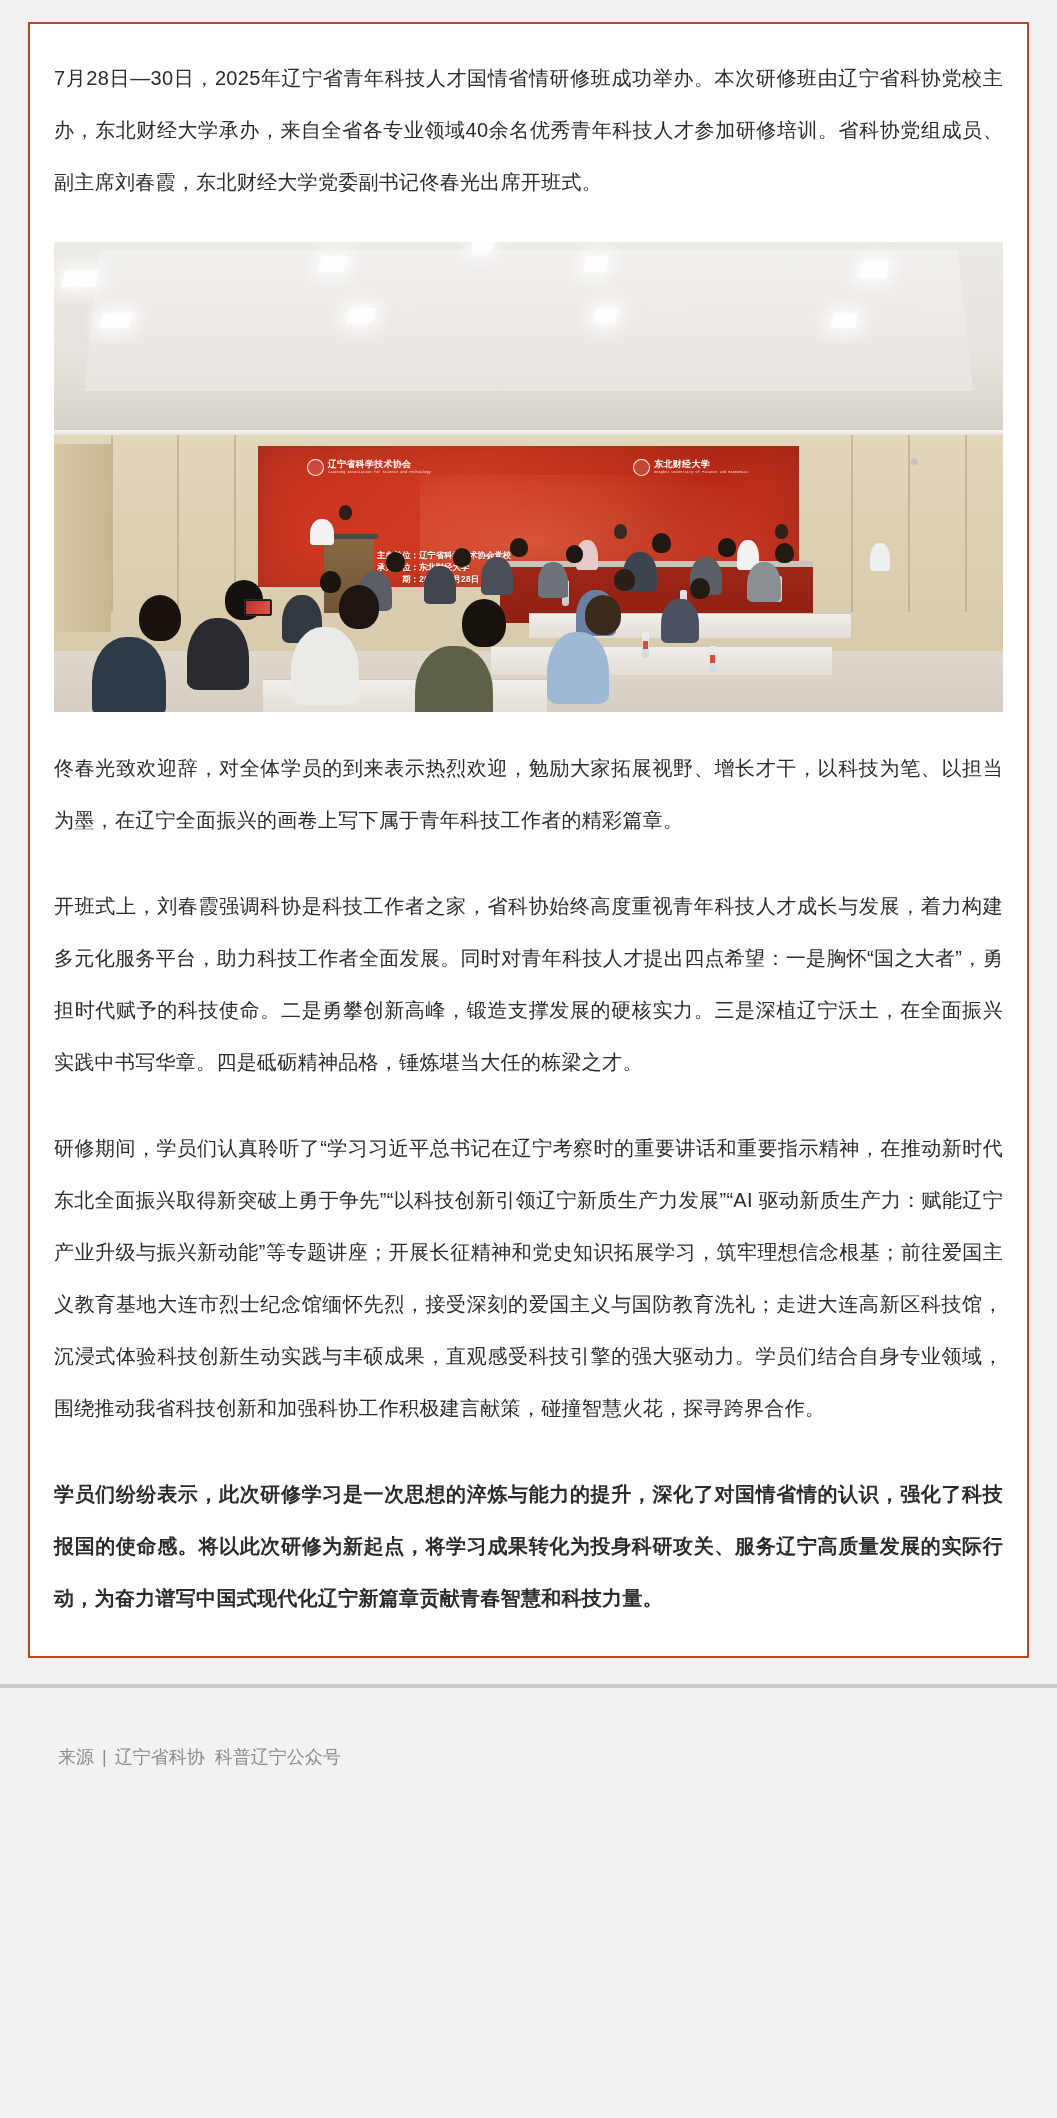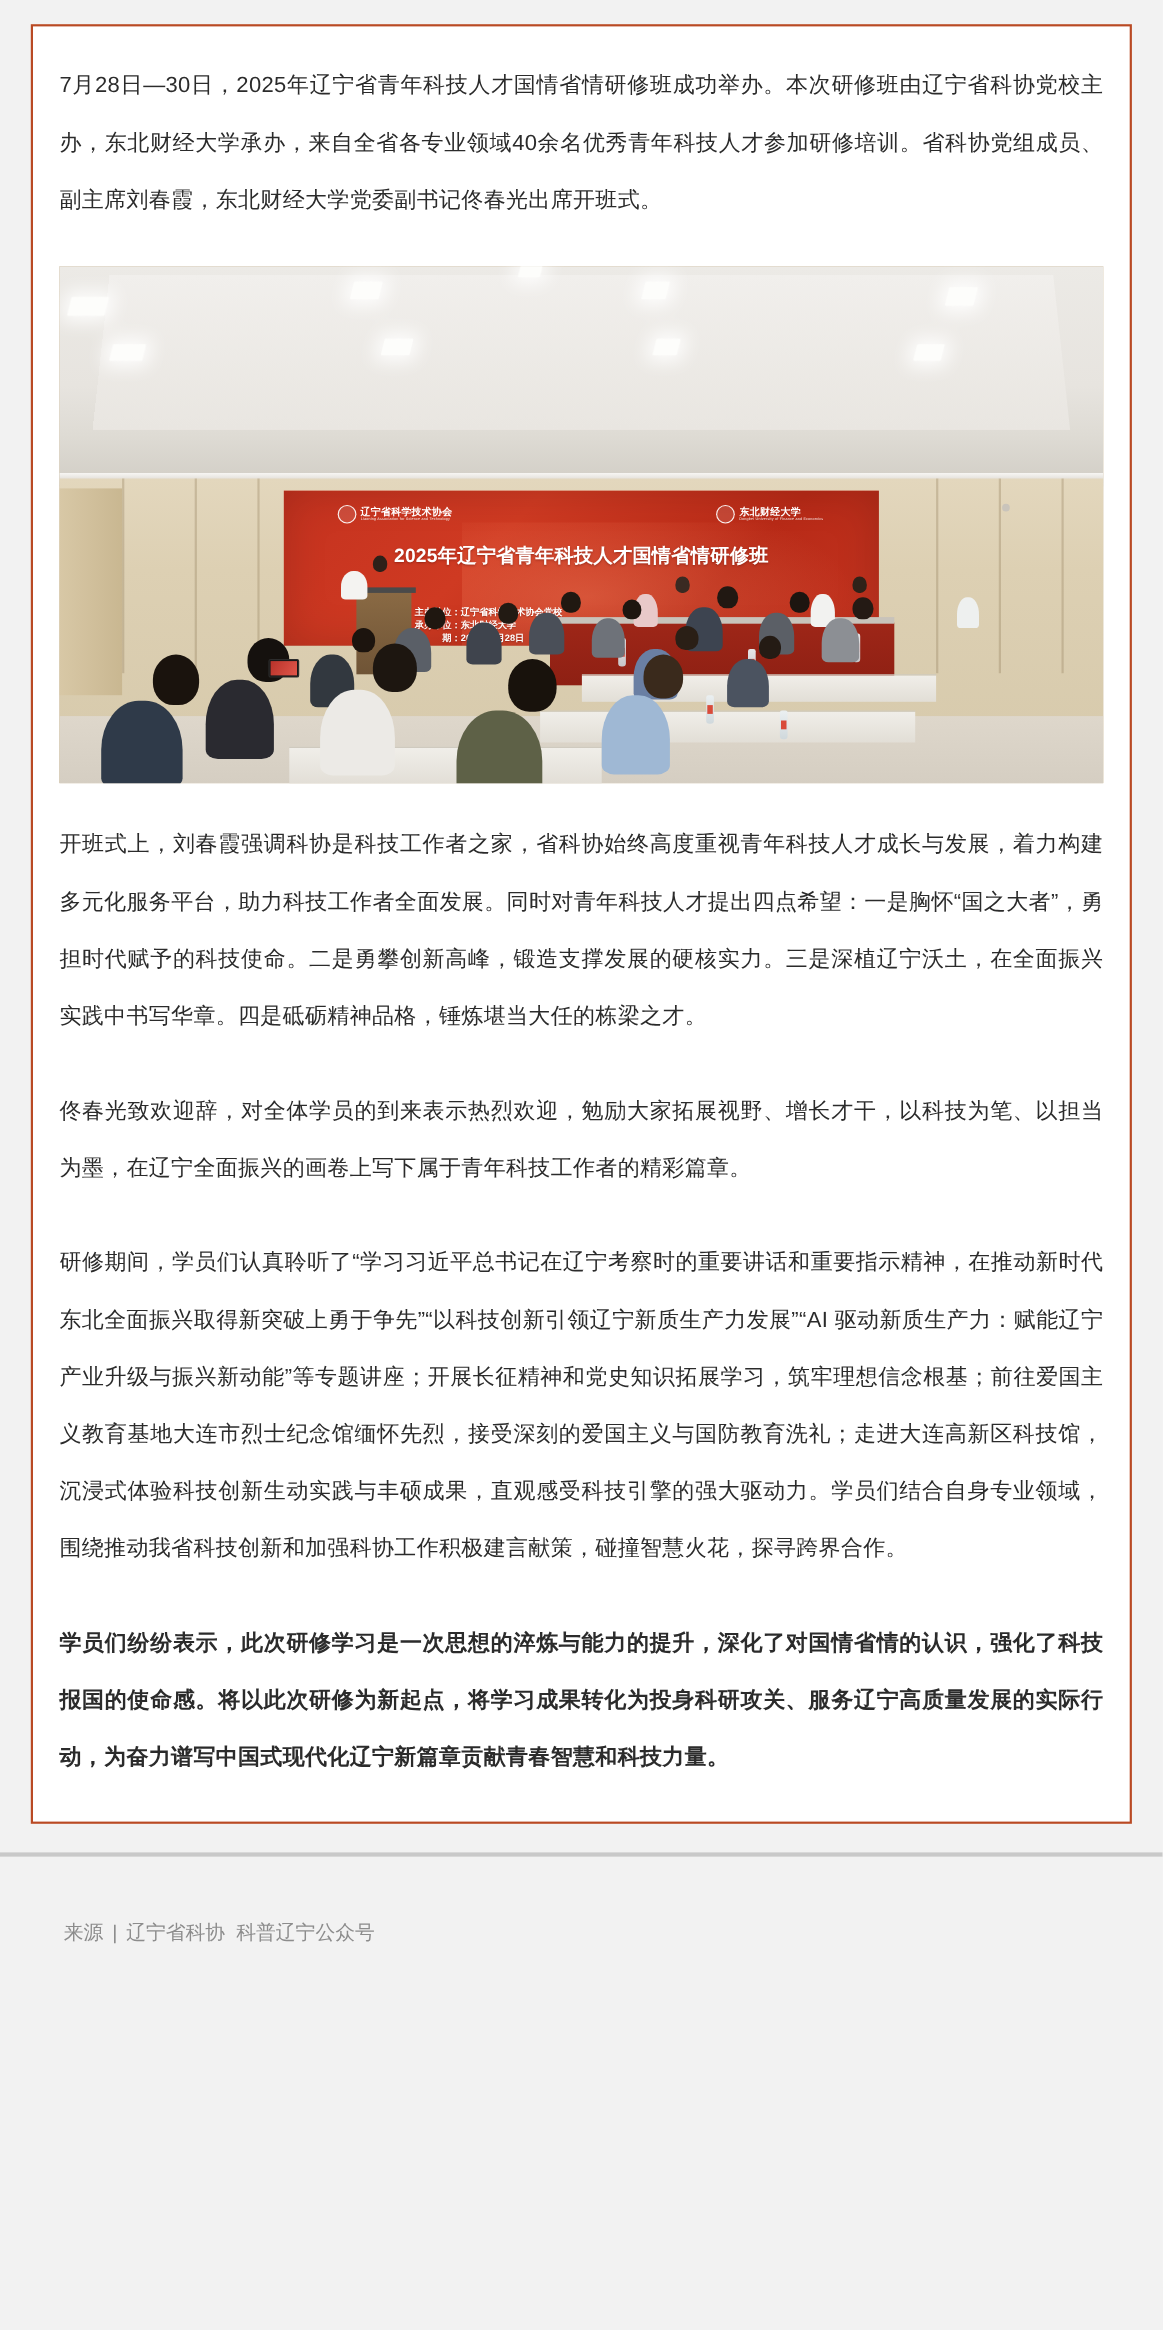--- a/index.html
+++ b/index.html
@@ -98,20 +98,21 @@
   }
 
   
   .banner {
     position: absolute;
     left: 21.5%; top: 43.5%;
     width: 57%; height: 30%;
     background: linear-gradient(135deg,#c5321f 0%,#cf3a22 35%,#b82a17 70%,#c33420 100%);
     box-shadow: inset 0 0 40px rgba(0,0,0,0.16);
     overflow: hidden;
+    font-family: Liberation Mono, monospace;
   }
   .banner-glow {
     position: absolute; left: 30%; top: 20%;
     width: 70%; height: 120%;
     background: radial-gradient(ellipse at 30% 40%, rgba(255,150,110,0.35), rgba(255,120,80,0) 65%);
   }
   .banner-logos {
     position: absolute; top: 9%; left: 0; right: 0;
     display: flex; justify-content: space-between;
     padding: 0 9%;
@@ -289,21 +290,20 @@
             </div>
             <div class="logo-group">
               <span class="logo-seal"></span>
               <span class="logo-text">
                 <span>东北财经大学</span>
                 <span class="logo-sub">Dongbei University of Finance and Economics</span>
               </span>
             </div>
           </div>
 
-          <div class="banner-title">2025年辽宁省青年科技人才国情省情研修班</div>
 
           <div class="banner-meta">
             <div><span class="lbl">主办单位：</span><span>辽宁省科学技术协会党校</span></div>
             <div><span class="lbl">承办单位：</span><span>东北财经大学</span></div>
             <div><span class="lbl">日　　期：</span><span>2025年7月28日</span></div>
           </div>
         </div>
 
         <div class="dais">
           <div class="dais-top"></div>
@@ -378,22 +378,22 @@
 
         <div style="position:absolute;left:20%;top:76%;width:26px;height:15px;background:#181818;border:1px solid #2c2c2c;border-radius:2px;">
           <div style="position:absolute;inset:1px;background:linear-gradient(120deg,#b8322a,#e0564a);"></div>
         </div>
 
         <div style="position:absolute;left:0;top:43%;width:6%;height:40%;background:linear-gradient(90deg,#d8c8a6,#c9b791);"></div>
         <div style="position:absolute;right:9%;top:46%;width:7px;height:7px;border-radius:50%;background:#c9c4bb;"></div>
       </div>
     </div>
 
+    <p class="para">佟春光致欢迎辞，对全体学员的到来表示热烈欢迎，勉励大家拓展视野、增长才干，以科技为笔、以担当为墨，在辽宁全面振兴的画卷上写下属于青年科技工作者的精彩篇章。</p>
     <p class="para">开班式上，刘春霞强调科协是科技工作者之家，省科协始终高度重视青年科技人才成长与发展，着力构建多元化服务平台，助力科技工作者全面发展。同时对青年科技人才提出四点希望：一是胸怀“国之大者”，勇担时代赋予的科技使命。二是勇攀创新高峰，锻造支撑发展的硬核实力。三是深植辽宁沃土，在全面振兴实践中书写华章。四是砥砺精神品格，锤炼堪当大任的栋梁之才。</p>
-    <p class="para">佟春光致欢迎辞，对全体学员的到来表示热烈欢迎，勉励大家拓展视野、增长才干，以科技为笔、以担当为墨，在辽宁全面振兴的画卷上写下属于青年科技工作者的精彩篇章。</p>
     <p class="para">研修期间，学员们认真聆听了“学习习近平总书记在辽宁考察时的重要讲话和重要指示精神，在推动新时代东北全面振兴取得新突破上勇于争先”“以科技创新引领辽宁新质生产力发展”“AI 驱动新质生产力：赋能辽宁产业升级与振兴新动能”等专题讲座；开展长征精神和党史知识拓展学习，筑牢理想信念根基；前往爱国主义教育基地大连市烈士纪念馆缅怀先烈，接受深刻的爱国主义与国防教育洗礼；走进大连高新区科技馆，沉浸式体验科技创新生动实践与丰硕成果，直观感受科技引擎的强大驱动力。学员们结合自身专业领域，围绕推动我省科技创新和加强科协工作积极建言献策，碰撞智慧火花，探寻跨界合作。</p>
     <p class="para">学员们纷纷表示，此次研修学习是一次思想的淬炼与能力的提升，深化了对国情省情的认识，强化了科技报国的使命感。将以此次研修为新起点，将学习成果转化为投身科研攻关、服务辽宁高质量发展的实际行动，为奋力谱写中国式现代化辽宁新篇章贡献青春智慧和科技力量。</p>
   </div>
 
   <div class="footer-divider"></div>
 
   <div class="footer">
     <div class="footer-line">
       <span>来源</span><span class="footer-sep">|</span><span>辽宁省科协  科普辽宁公众号</span>
     </div>

